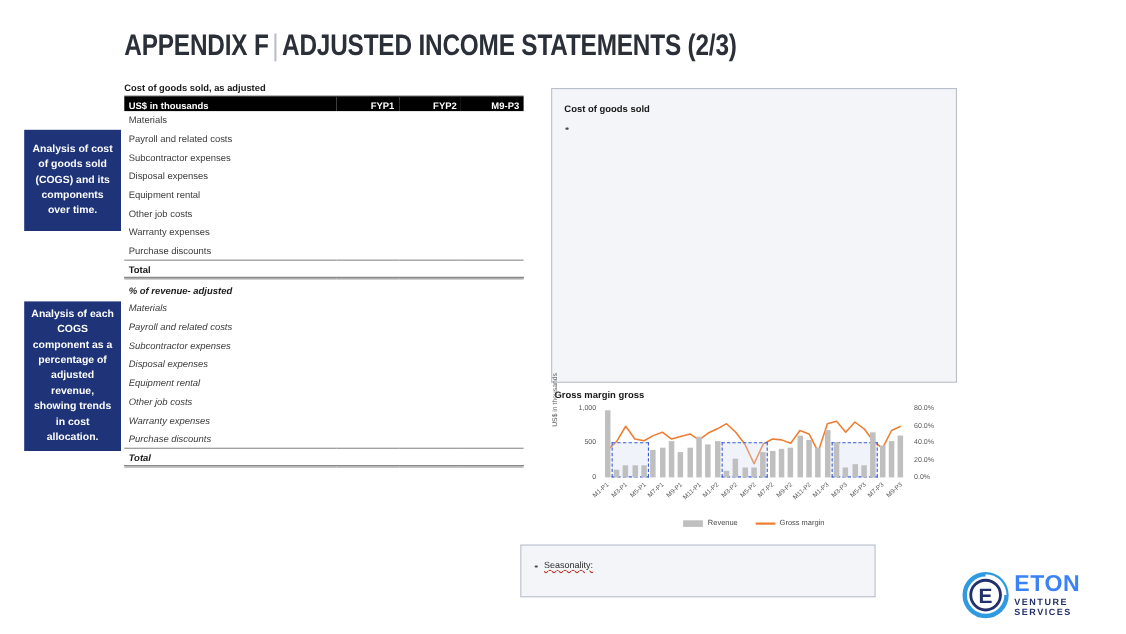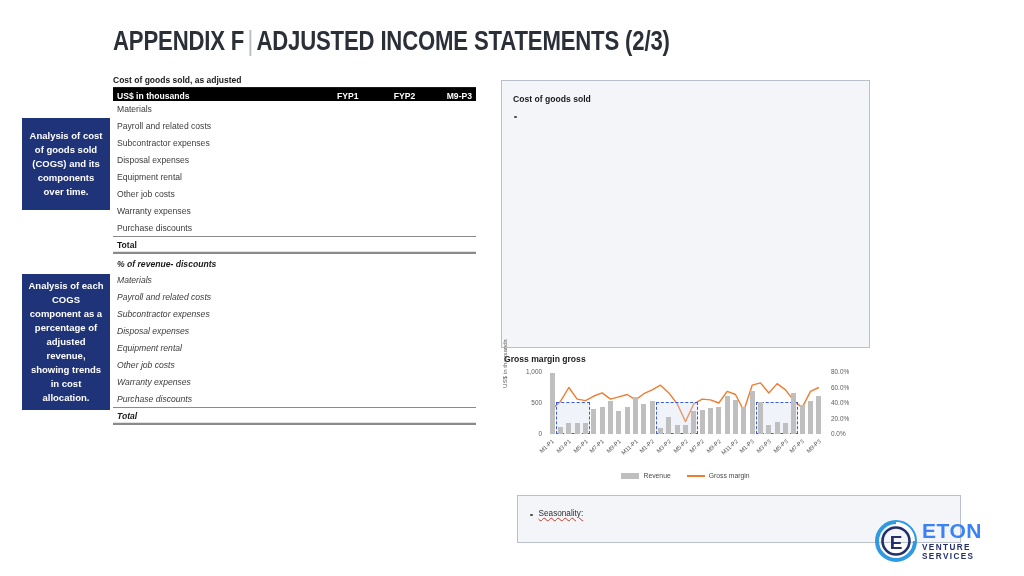--- a/index.html
+++ b/index.html
@@ -80,21 +80,21 @@
   tr.ital td { font-style: italic; }
   tr.total.ital td { font-style: italic; font-weight: bold; }
 
   
   .panel {
     position: absolute;
     background: #f3f5f8;
     border: 1px solid #b9c0cb;
   }
   #panel-cogs { left: 501px; top: 80px; width: 369px; height: 268px; }
-  #panel-season { left: 517px; top: 495px; width: 444px; height: 48px; }
+  #panel-season { left: 473px; top: 495px; width: 323px; height: 48px; }
   .panel-title {
     font-size: 8.6px; font-weight: bold; color: #1a1a1a;
     margin: 13px 0 0 11px;
   }
   .bullet-line {
     display: flex; align-items: flex-start; gap: 6px;
     margin: 7px 0 0 12px;
     font-size: 8.2px; color: #2c2c2c;
   }
   .bullet-dot {
@@ -235,21 +235,21 @@
           <td class="num"></td>
         </tr>
         <tr class="r total total-dbl">
           <td>Total</td>
           <td class="num"></td>
           <td class="num"></td>
           <td class="num"></td>
         </tr>
 
         <tr class="r sec-hdr">
-          <td>% of revenue- discounts</td>
+          <td>% of revenue- adjusted</td>
           <td class="num"></td>
           <td class="num"></td>
           <td class="num"></td>
         </tr>
         <tr class="r ital">
           <td>Materials</td>
           <td class="num"></td>
           <td class="num"></td>
           <td class="num"></td>
         </tr>

